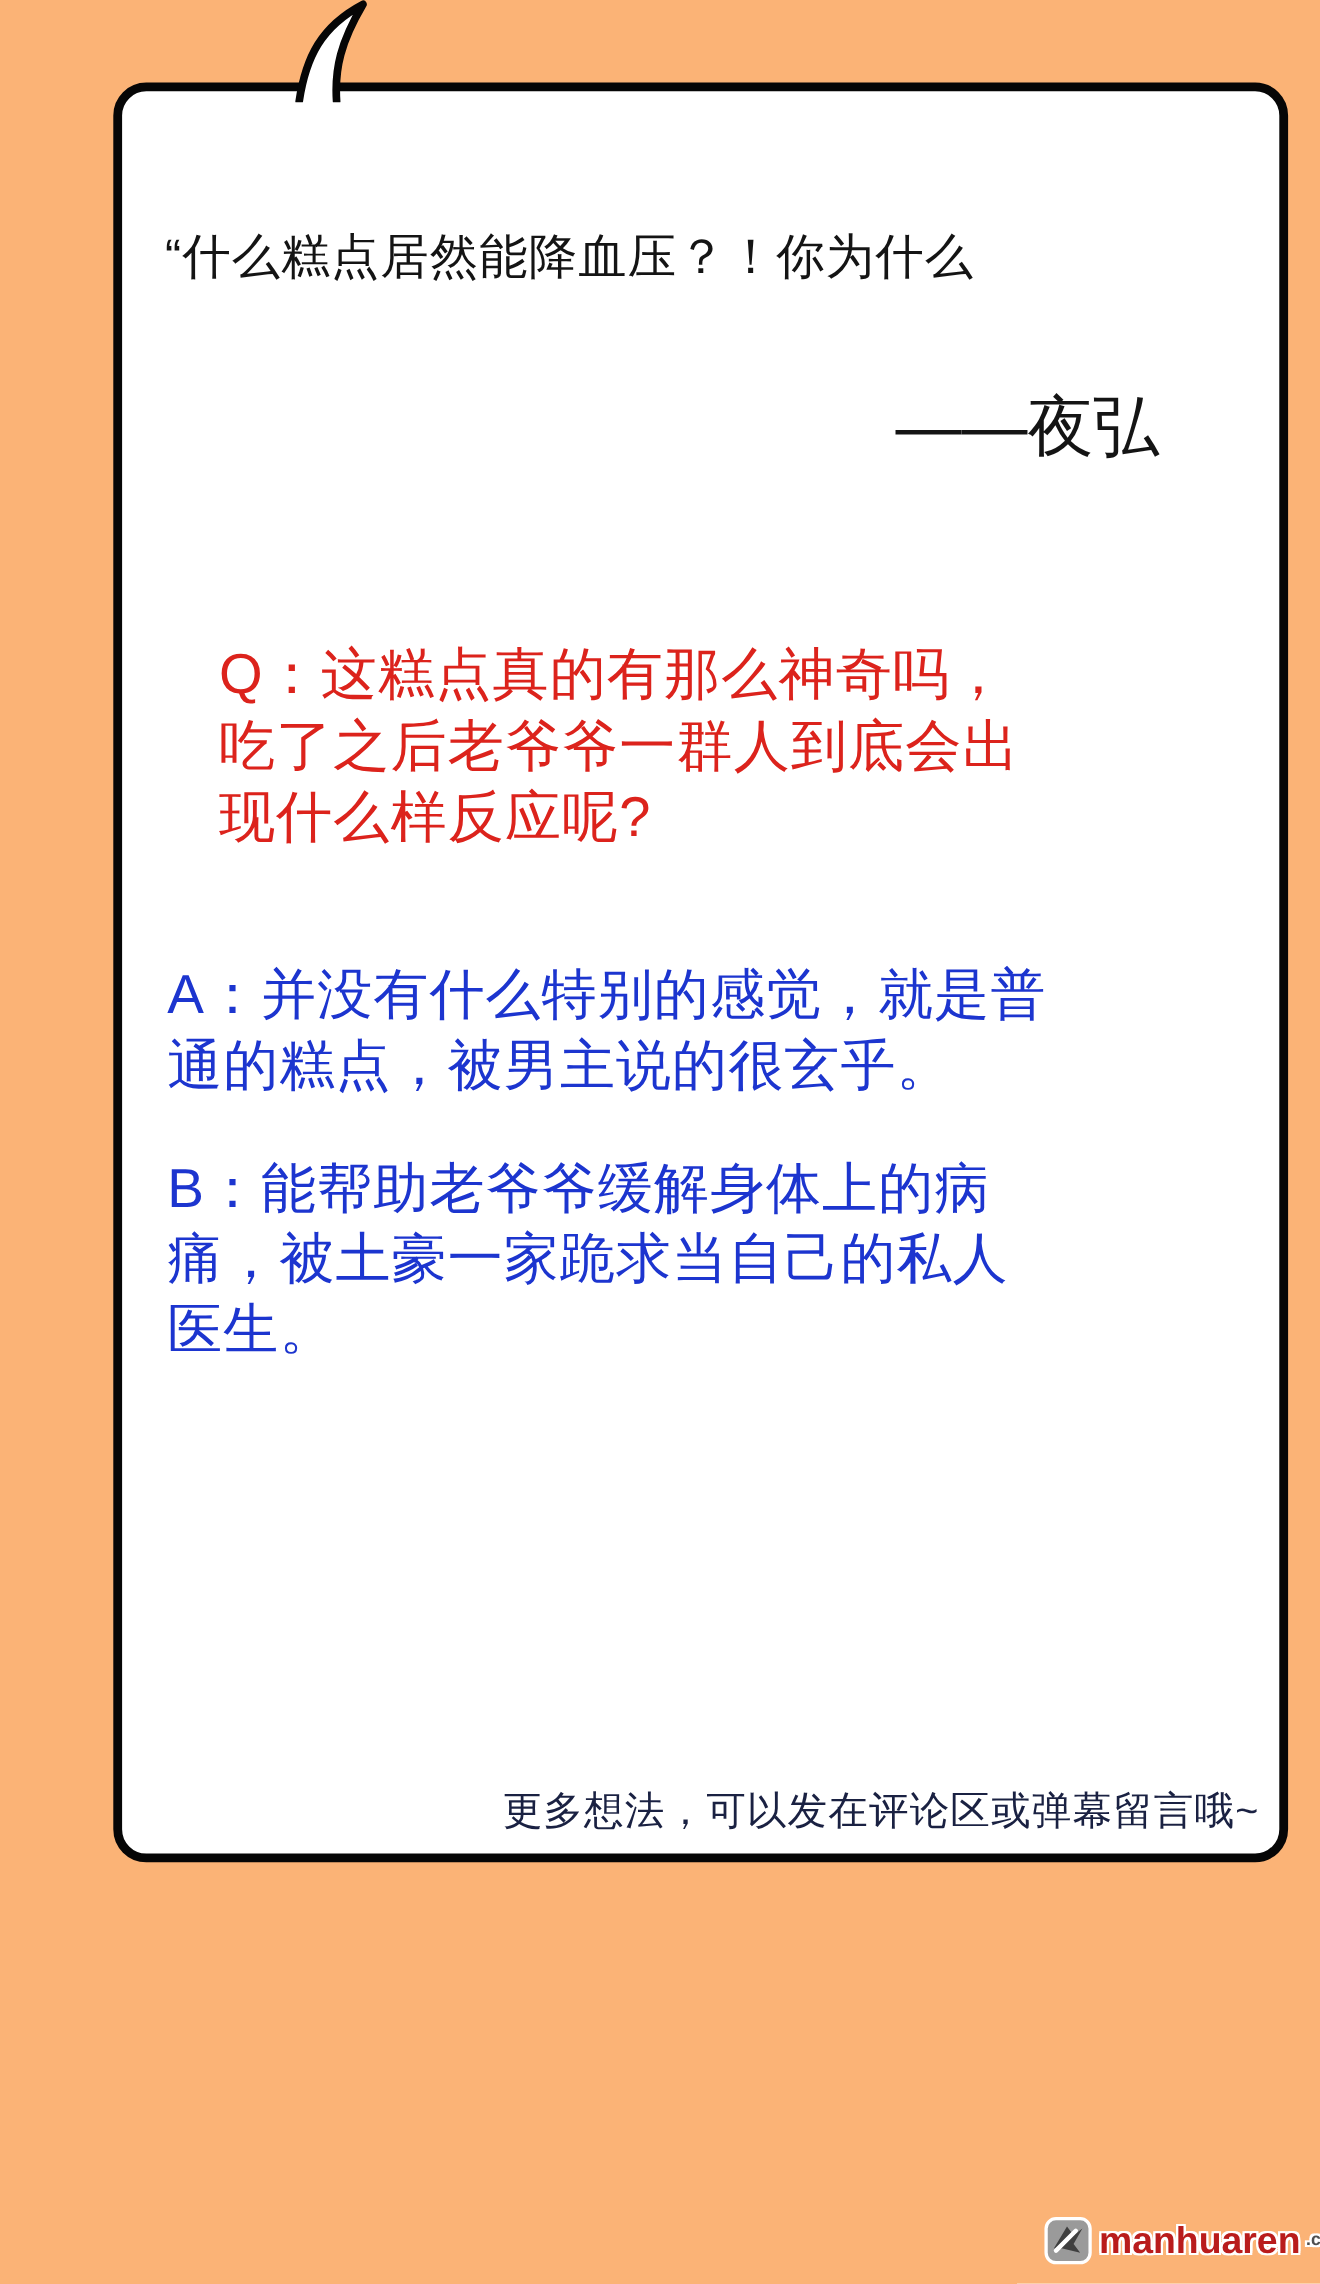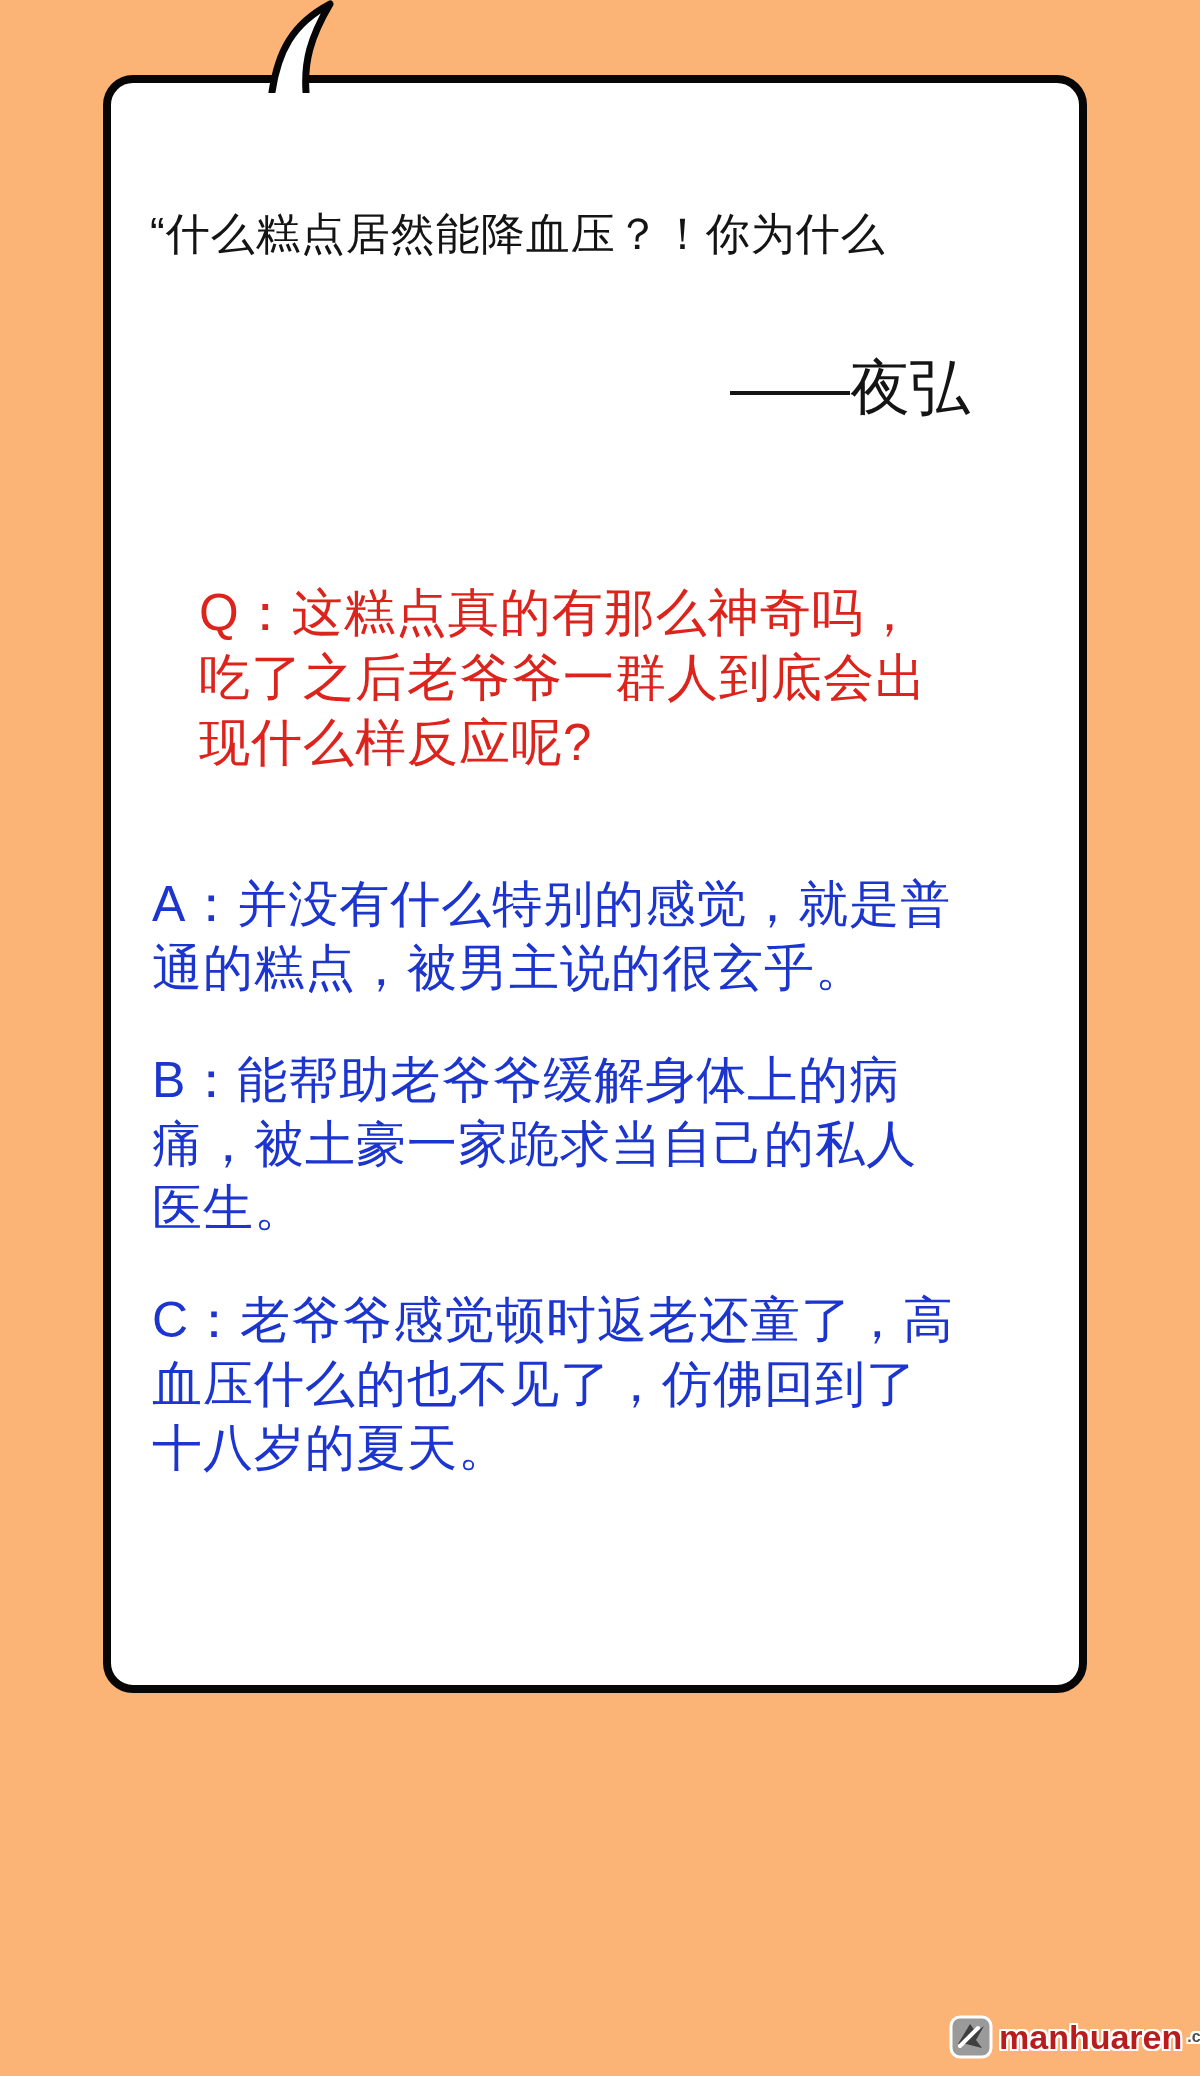--- a/index.html
+++ b/index.html
@@ -4,21 +4,21 @@
 <style>
   html,body{margin:0;padding:0;}
   body{
     width:1200px;height:2076px;
     background:#fbb376;
     font-family:"Liberation Sans","DejaVu Sans",sans-serif;
     position:relative;overflow:hidden;
   }
   .page{position:absolute;inset:0;}
   .bubble{
-    position:absolute;left:103px;top:75px;width:984px;height:1618px;
+    position:absolute;left:103px;top:75px;width:1068px;height:1618px;
     background:#ffffff;border:8px solid #060606;border-radius:30px;
     box-sizing:border-box;z-index:1;
   }
   .tail{position:absolute;left:258px;top:0px;z-index:2;}
   .quote{
     position:absolute;left:39px;top:117px;
     font-size:44px;line-height:67px;color:#141414;letter-spacing:1px;
     white-space:nowrap;
   }
   .attribution{
@@ -86,26 +86,22 @@
       <div>A：并没有什么特别的感觉，就是普</div>
       <div>通的糕点，被男主说的很玄乎。</div>
     </div>
 
     <div class="answer answer-b">
       <div>B：能帮助老爷爷缓解身体上的病</div>
       <div>痛，被土豪一家跪求当自己的私人</div>
       <div>医生。</div>
     </div>
 
-    <div class="answer answer-c">
-      <div>C：老爷爷感觉顿时返老还童了，高</div>
-      <div>血压什么的也不见了，仿佛回到了</div>
-      <div>十八岁的夏天。</div>
-    </div>
 
+    <div class="footer-note">更多想法，可以发在评论区或弹幕留言哦~</div>
 
   </div>
 
   <div class="watermark">
     <svg class="wm-icon" width="46" height="46" viewBox="0 0 46 46">
       <rect x="3" y="3" width="40" height="40" rx="9" fill="#9a9a9a" stroke="#ffffff" stroke-width="3"></rect>
       <path d="M10 30 L22 10 L28 18 L36 12 L28 26 L34 34 L18 30 Z" fill="#3f3f3f"></path>
       <path d="M12 32 L30 14" stroke="#ffffff" stroke-width="4" stroke-linecap="round"></path>
     </svg>
     <span class="wm-text">manhuaren</span>

